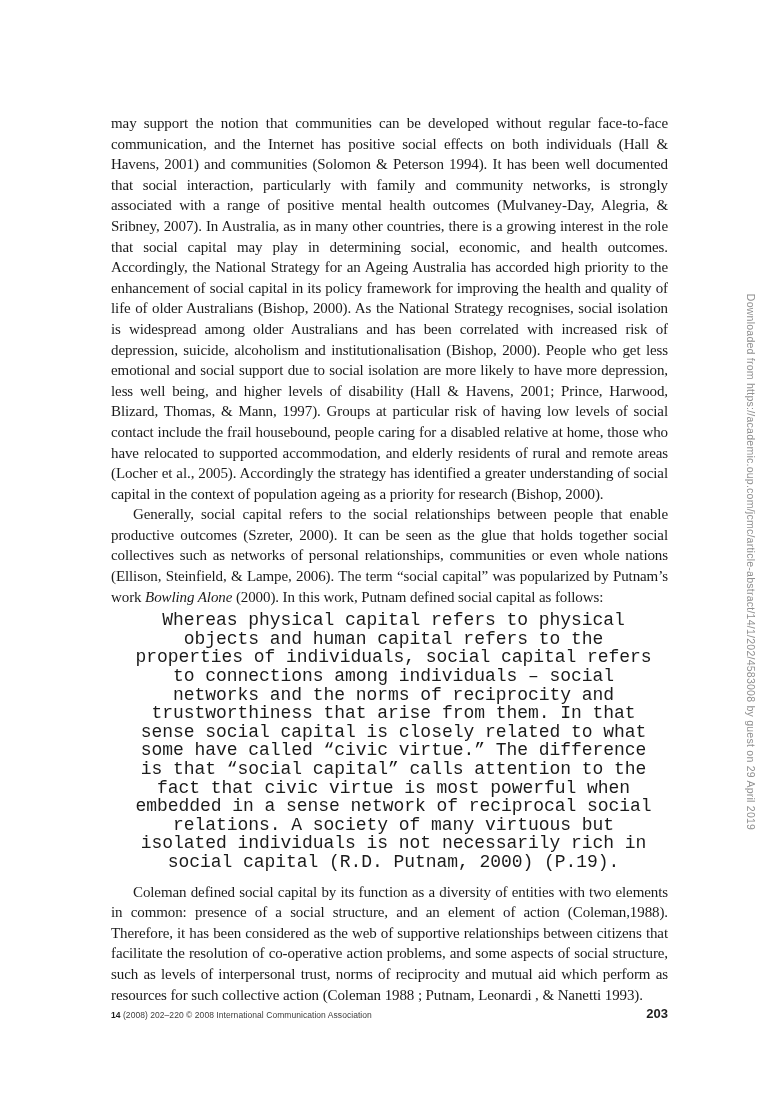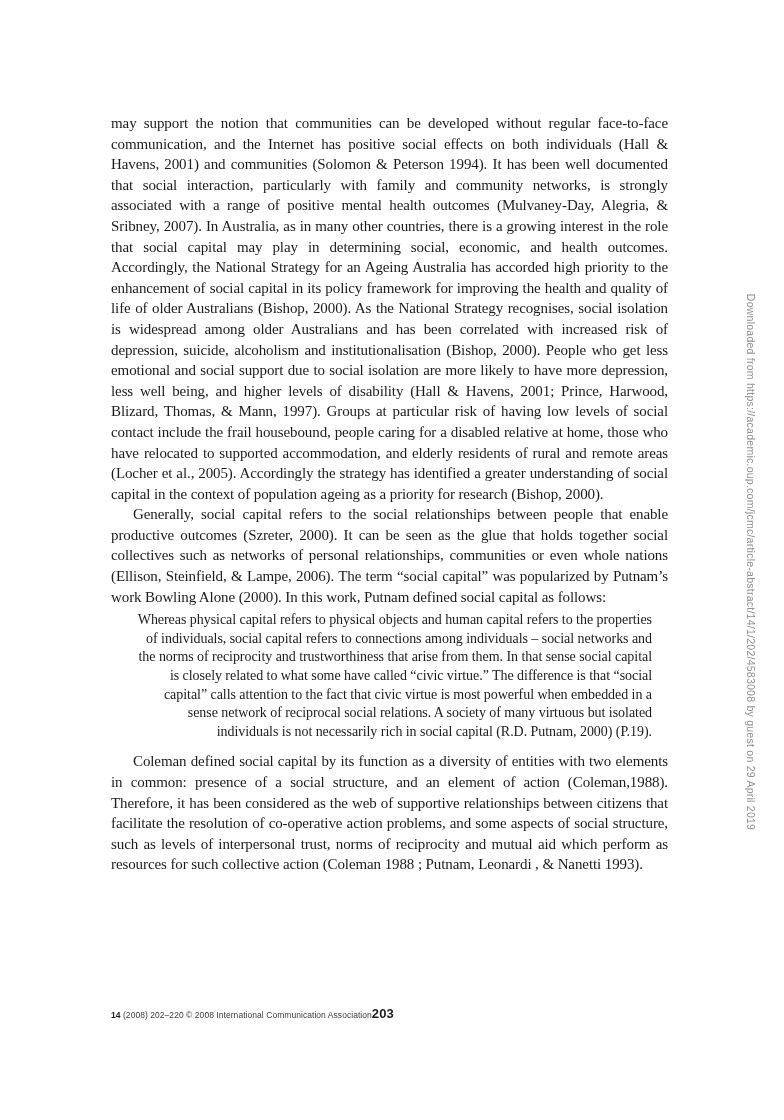--- a/index.html
+++ b/index.html
@@ -25,32 +25,34 @@
     font-size: 15px;
     line-height: 20.6px;
     text-align: justify;
     letter-spacing: -0.1px;
   }
   .para.indent { text-indent: 22px; }
   .quote {
     display: block;
     margin: 4px 0 10px 24px;
     width: 517px;
-    font-size: 14px;
+    font-size: 18px;
     line-height: 18.6px;
-    text-align: right;
+    text-align: center;
     letter-spacing: -0.05px;
     font-style: normal;
+    font-family: Liberation Mono, monospace;
   }
-  .em-italic { }
+  .em-italic { font-style: italic; }
   .footer {
     position: absolute;
     left: 111px; top: 1006px;
     width: 557px;
     display: flex;
+    justify-content: space-between;
     align-items: baseline;
     font-family: "Liberation Sans", sans-serif;
     font-size: 8.5px;
     color: #3c3c3c;
     letter-spacing: 0.05px;
   }
   .vol {
     font-weight: bold;
     color: #1e1e1e;
   }

